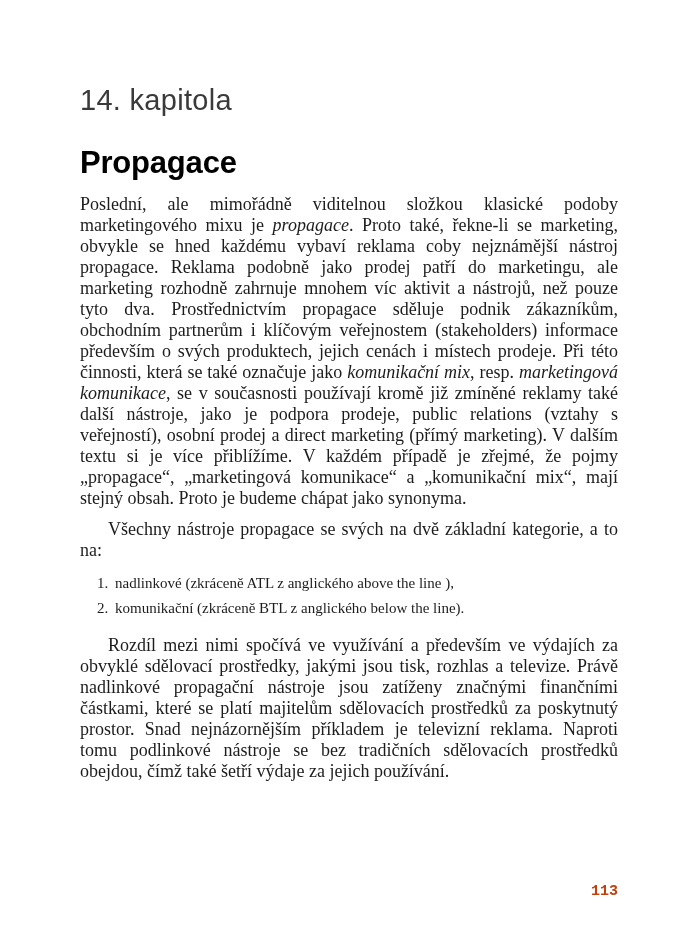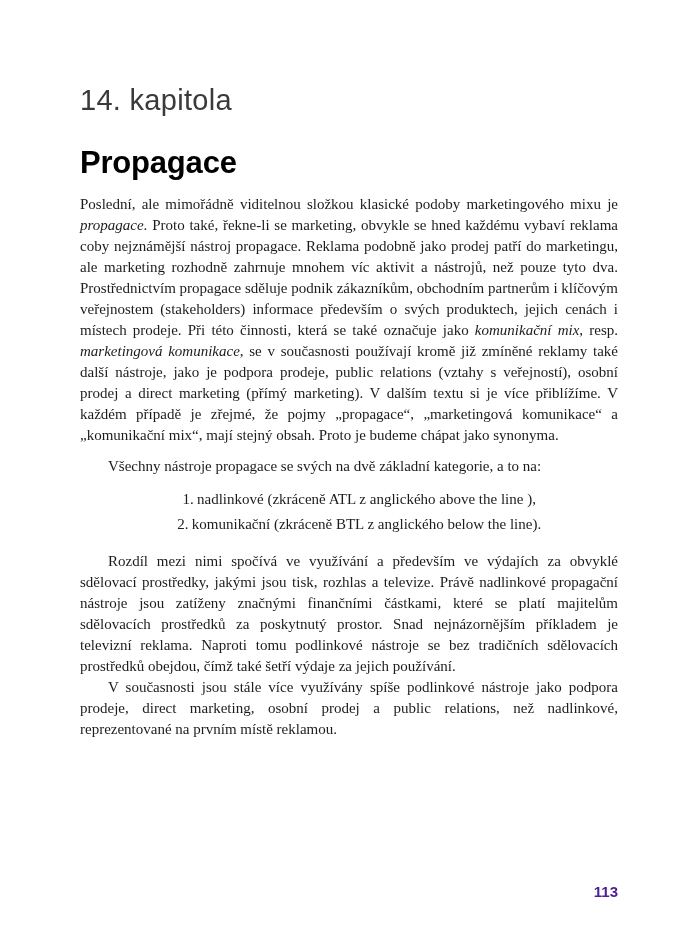--- a/index.html
+++ b/index.html
@@ -29,51 +29,50 @@
   }
   .title {
     font-family: "Liberation Sans", sans-serif;
     font-size: 31px;
     font-weight: 800;
     color: #000000;
     margin: 28px 0 13px 0;
     letter-spacing: -0.2px;
   }
   .body {
-    font-size: 15px;
+    font-size: 18px;
     line-height: 21px;
     text-align: justify;
     margin: 0;
     hyphens: auto;
   }
   .indent { text-indent: 28px; }
   .mt { margin-top: 10px; }
   .it { font-style: italic; }
   ol.cat-list {
     list-style: none;
     margin: 12px 0 16px 0;
     padding: 0 0 0 17px;
     font-size: 15px;
     line-height: 21px;
-    text-align: center;
   }
   ol.cat-list li { margin-bottom: 4px; }
   ol.cat-list .num {
     display: inline-block;
     width: 18px;
   }
   .p3 { margin-top: 12px; }
   .folio {
     position: absolute;
     right: 82px;
     bottom: 28px;
-    font-family: Liberation Sans, sans-serif;
+    font-family: Liberation Mono, monospace;
     font-weight: 700;
     font-size: 15px;
-    color: #4c1d95;
+    color: #c2410c;
   }
 </style>
 </head>
 <body>
 
 <div class="page">
 
   <div class="chapter">14. kapitola</div>
 
   <h1 class="title">Propagace</h1>
@@ -82,17 +81,16 @@
 
   <p class="body indent mt">Všechny nástroje propagace se svých na dvě základní kategorie, a to na:</p>
 
   <ol class="cat-list">
     <li><span class="num">1.</span><span>nadlinkové (zkráceně ATL z anglického above the line ),</span></li>
     <li><span class="num">2.</span><span>komunikační (zkráceně BTL z anglického below the line).</span></li>
   </ol>
 
   <p class="body indent p3">Rozdíl mezi nimi spočívá ve využívání a především ve výdajích za obvyklé sdělovací prostředky, jakými jsou tisk, rozhlas a televize. Právě nadlinkové propagační nástroje jsou zatíženy značnými finančními částkami, které se platí majitelům sdělovacích prostředků za poskytnutý prostor. Snad nejnázornějším příkladem je televizní reklama. Naproti tomu podlinkové nástroje se bez tradičních sdělovacích prostředků obejdou, čímž také šetří výdaje za jejich používání.</p>
 
-  <p class="body indent">V současnosti jsou stále více využívány spíše podlinkové nástroje jako podpora prodeje, direct marketing, osobní prodej a public relations, než nadlinkové, reprezentované na prvním místě reklamou.</p>
 
   <div class="folio">113</div>
 
 </div>
 
 </body></html>

